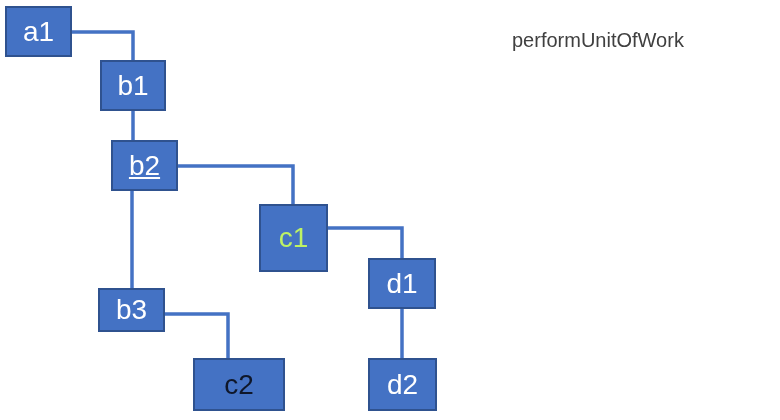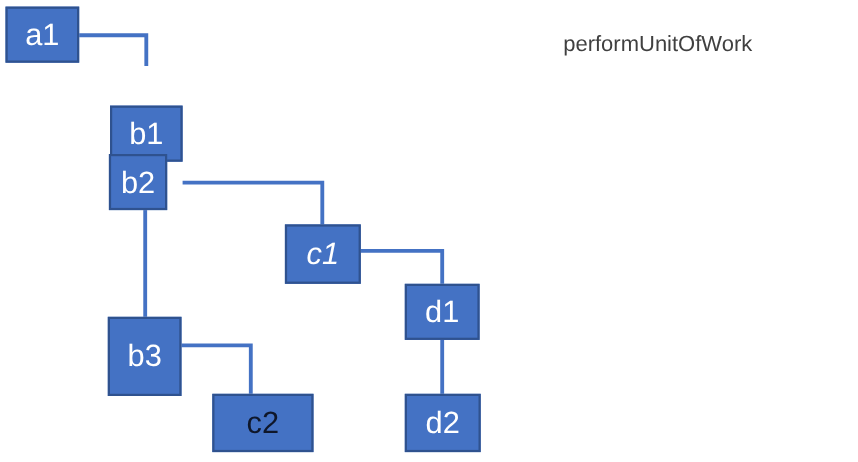--- a/index.html
+++ b/index.html
@@ -53,30 +53,30 @@
       <polyline points="166,166 293,166 293,204" fill="none" stroke="#4472C4" stroke-width="3.5" stroke-linejoin="miter"></polyline>
       <polyline points="132,191 132,288" fill="none" stroke="#4472C4" stroke-width="3.5" stroke-linejoin="miter"></polyline>
       <polyline points="165,314 228,314 228,358" fill="none" stroke="#4472C4" stroke-width="3.5" stroke-linejoin="miter"></polyline>
       <polyline points="328,228 402,228 402,258" fill="none" stroke="#4472C4" stroke-width="3.5" stroke-linejoin="miter"></polyline>
       <polyline points="402,309 402,358" fill="none" stroke="#4472C4" stroke-width="3.5" stroke-linejoin="miter"></polyline>
     </svg>
   <div id="nodes">
       <div class="tree-node" style="left: 5px; top: 6px; width: 67px; height: 51px; background: rgb(68, 114, 196); border: 2px solid rgb(47, 82, 143); color: rgb(255, 255, 255);">
         <span>a1</span>
       </div>
-      <div class="tree-node" style="left: 100px; top: 60px; width: 66px; height: 51px; background: rgb(68, 114, 196); border: 2px solid rgb(47, 82, 143); color: rgb(255, 255, 255); margin-top: 36px;">
+      <div class="tree-node" style="left: 100px; top: 60px; width: 66px; height: 51px; background: rgb(68, 114, 196); border: 2px solid rgb(47, 82, 143); color: rgb(255, 255, 255);">
         <span>b1</span>
       </div>
-      <div class="tree-node" style="left: 99px; top: 140px; width: 53px; height: 51px; background: rgb(68, 114, 196); border: 2px solid rgb(47, 82, 143); color: rgb(255, 255, 255);">
+      <div class="tree-node" style="left: 111px; top: 140px; width: 67px; height: 51px; background: rgb(68, 114, 196); border: 2px solid rgb(47, 82, 143); color: rgb(255, 255, 255); text-decoration: underline;">
         <span>b2</span>
       </div>
-      <div class="tree-node" style="left: 98px; top: 288px; width: 67px; height: 72px; background: rgb(68, 114, 196); border: 2px solid rgb(47, 82, 143); color: rgb(255, 255, 255);">
+      <div class="tree-node" style="left: 98px; top: 288px; width: 67px; height: 44px; background: rgb(68, 114, 196); border: 2px solid rgb(47, 82, 143); color: rgb(255, 255, 255);">
         <span>b3</span>
       </div>
-      <div class="tree-node" style="left: 259px; top: 204px; width: 69px; height: 54px; background: rgb(68, 114, 196); border: 2px solid rgb(47, 82, 143); color: #ffffff; font-style: italic;">
+      <div class="tree-node" style="left: 259px; top: 204px; width: 69px; height: 68px; background: rgb(68, 114, 196); border: 2px solid rgb(47, 82, 143); color: #bef264;">
         <span>c1</span>
       </div>
       <div class="tree-node" style="left: 193px; top: 358px; width: 92px; height: 53px; background: rgb(68, 114, 196); border: 2px solid rgb(47, 82, 143); color: #0f172a; justify-content: center;">
         <span>c2</span>
       </div>
       <div class="tree-node" style="left: 368px; top: 258px; width: 68px; height: 51px; background: rgb(68, 114, 196); border: 2px solid rgb(47, 82, 143); color: rgb(255, 255, 255);">
         <span>d1</span>
       </div>
       <div class="tree-node" style="left: 368px; top: 358px; width: 69px; height: 53px; background: rgb(68, 114, 196); border: 2px solid rgb(47, 82, 143); color: rgb(255, 255, 255);">
         <span>d2</span>

